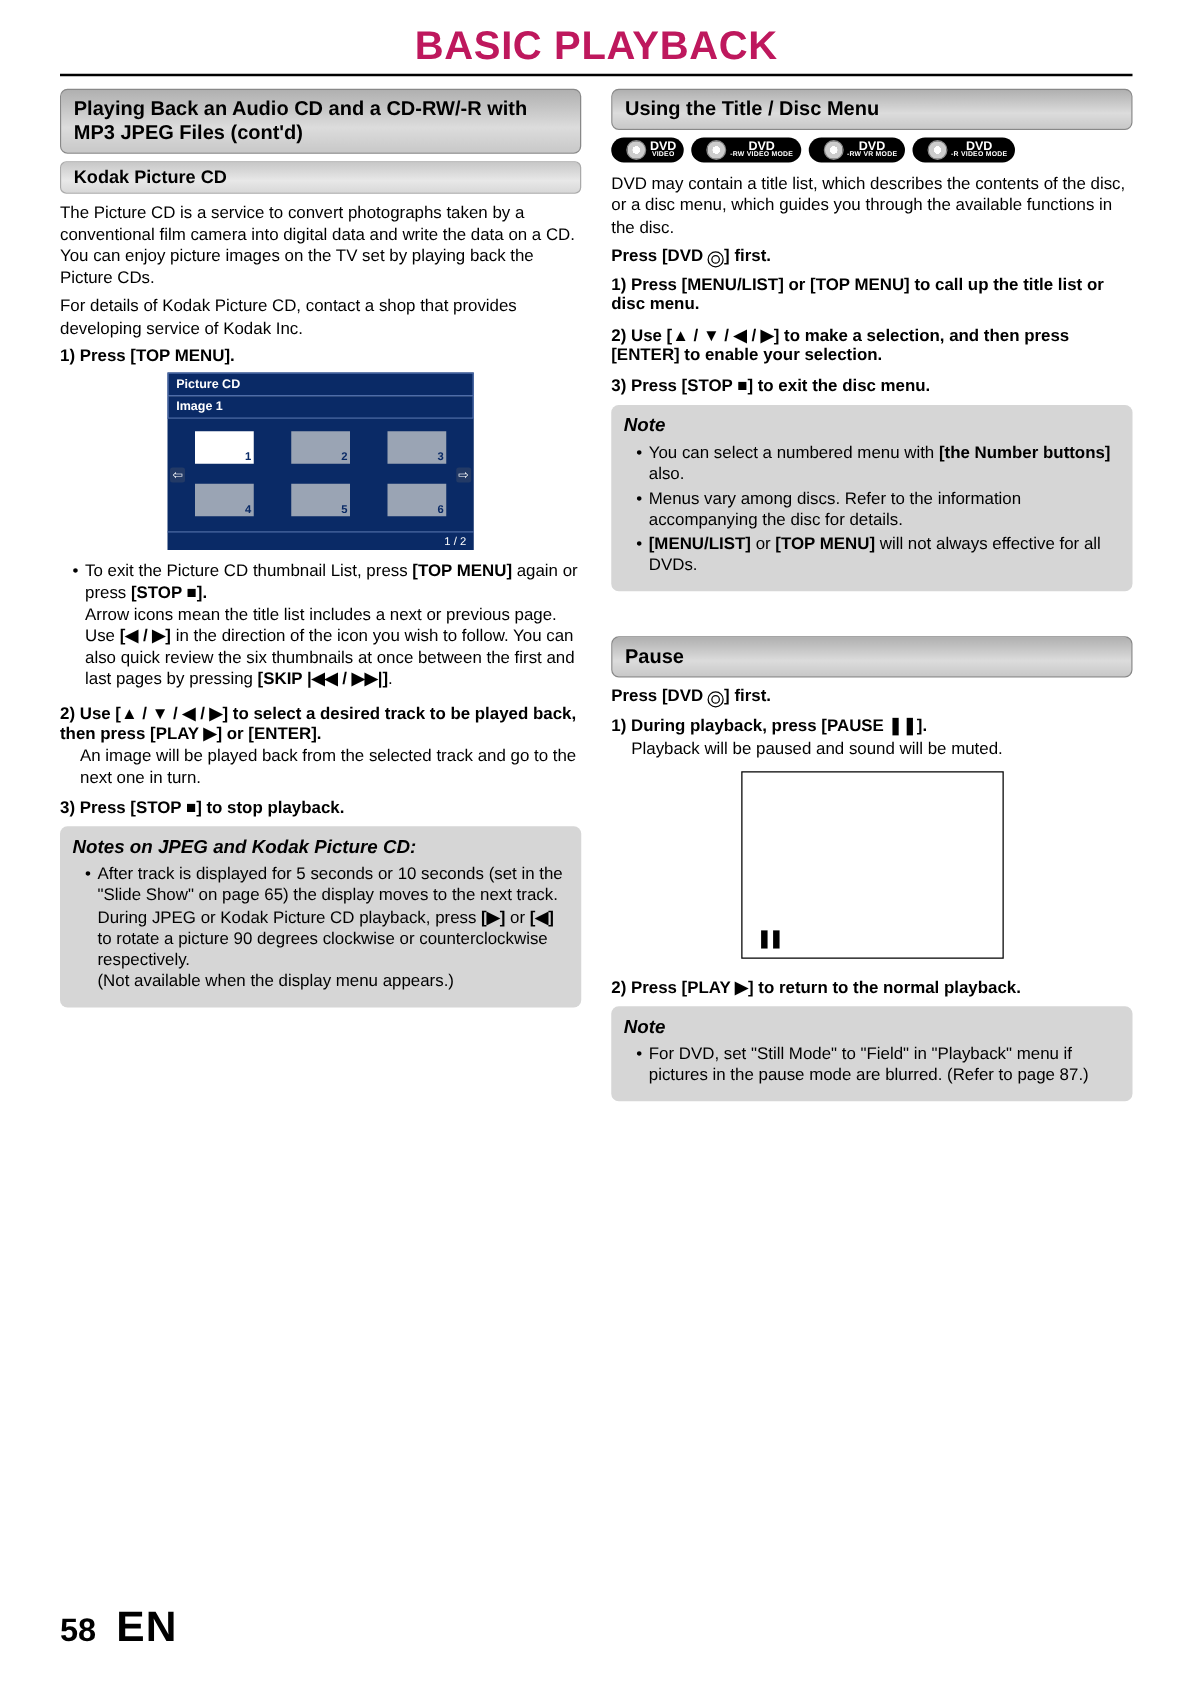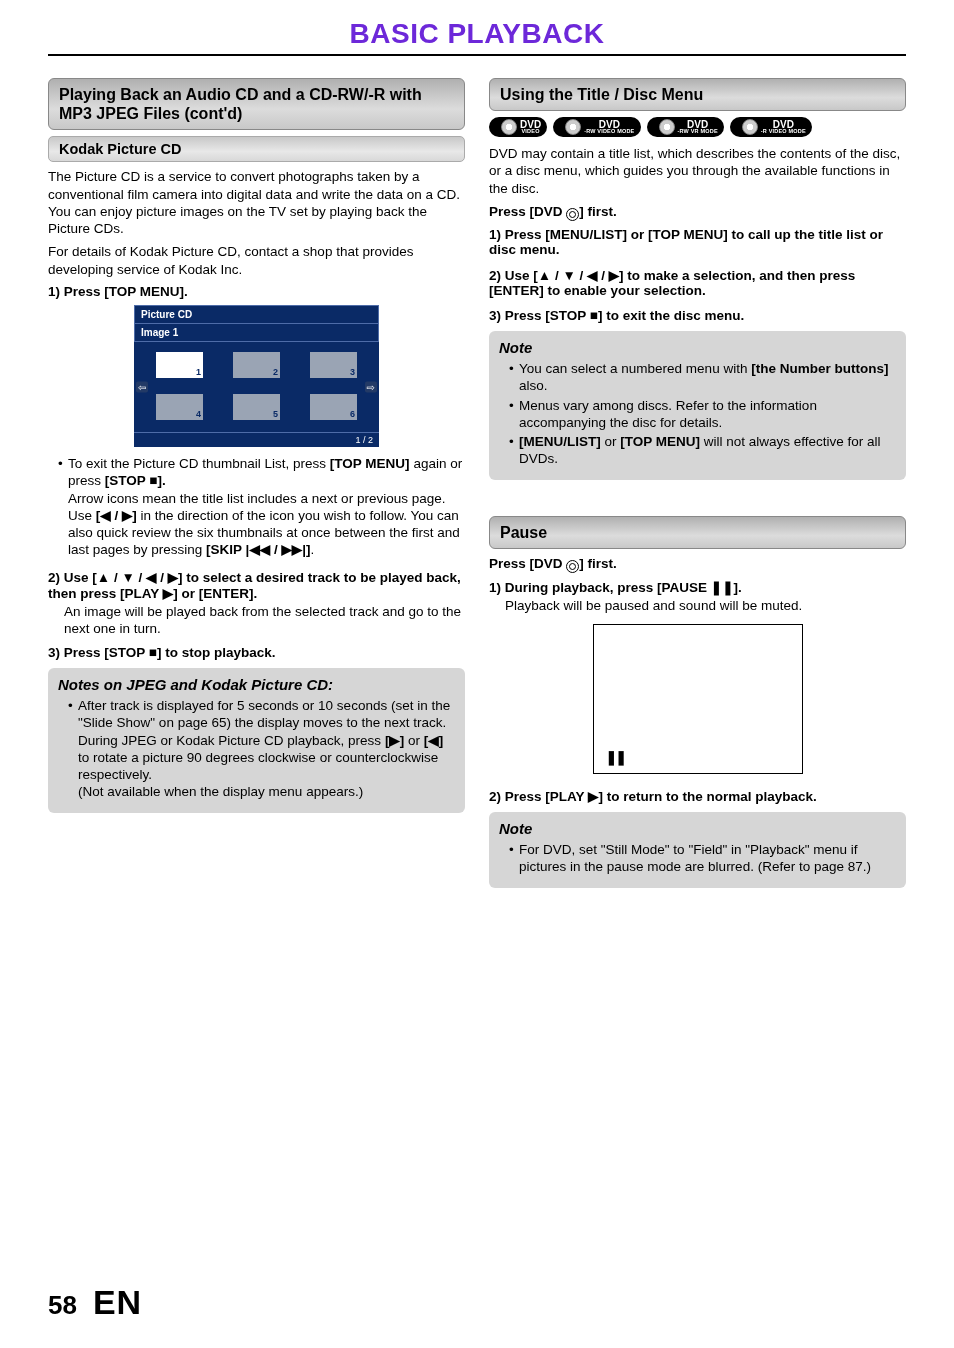--- a/index.html
+++ b/index.html
@@ -10,39 +10,38 @@
     margin: 0 auto;
     color: #000;
   }
   .page {
     padding: 18px 48px 30px 48px;
     position: relative;
     min-height: 1348px;
   }
   .top-title {
     text-align: center;
-    color: #6d28d9;
-    font-size: 28px;
+    color: #be185d;
+    font-size: 32px;
     font-weight: 800;
     letter-spacing: 0.5px;
     margin-bottom: 4px;
   }
   .hr-top {
     border: none;
     border-top: 2px solid #000;
     margin-bottom: 10px;
   }
   .cols {
     display: flex;
     gap: 24px;
   }
   .col {
     flex: 1;
     min-width: 0;
-    margin-top: 12px;
   }
   .section-header {
     background: linear-gradient(to bottom, #b0b0b0 0%, #dcdcdc 60%, #c8c8c8 100%);
     border: 1px solid #888;
     border-radius: 6px;
     padding: 6px 10px;
     font-weight: 700;
     font-size: 16px;
     line-height: 1.2;
     margin-bottom: 6px;

